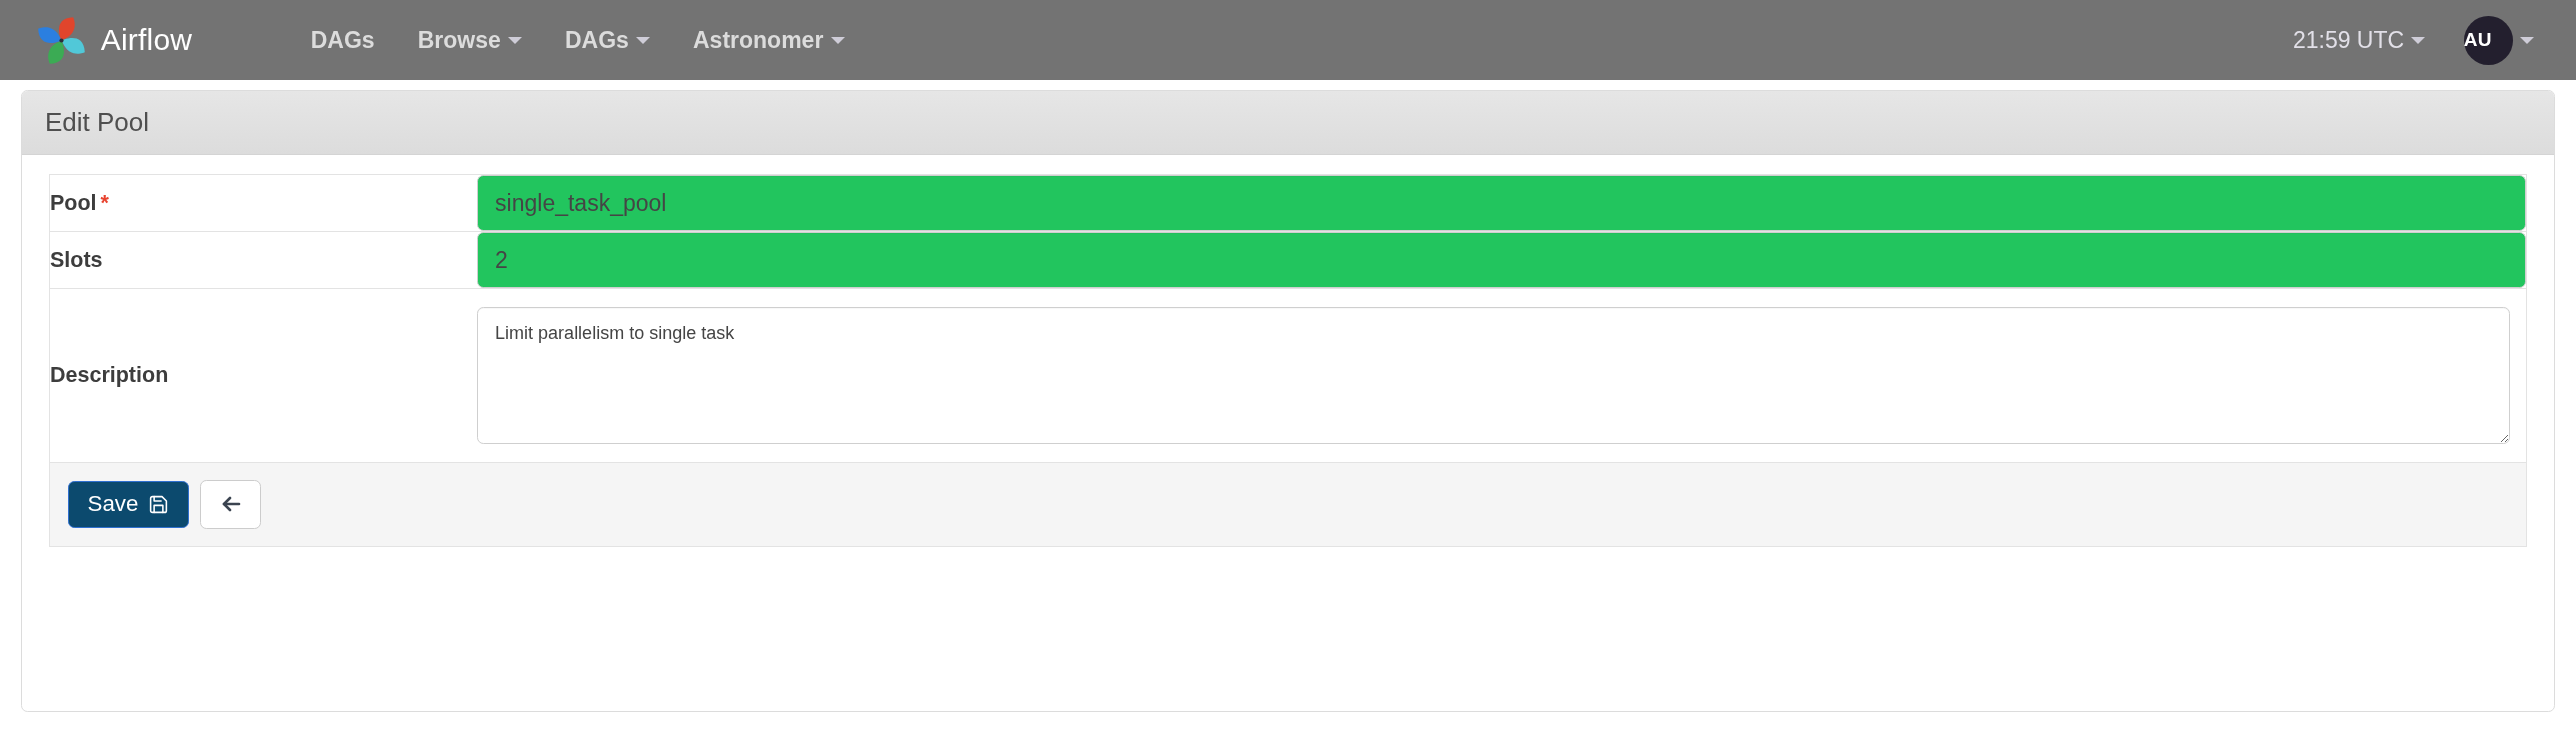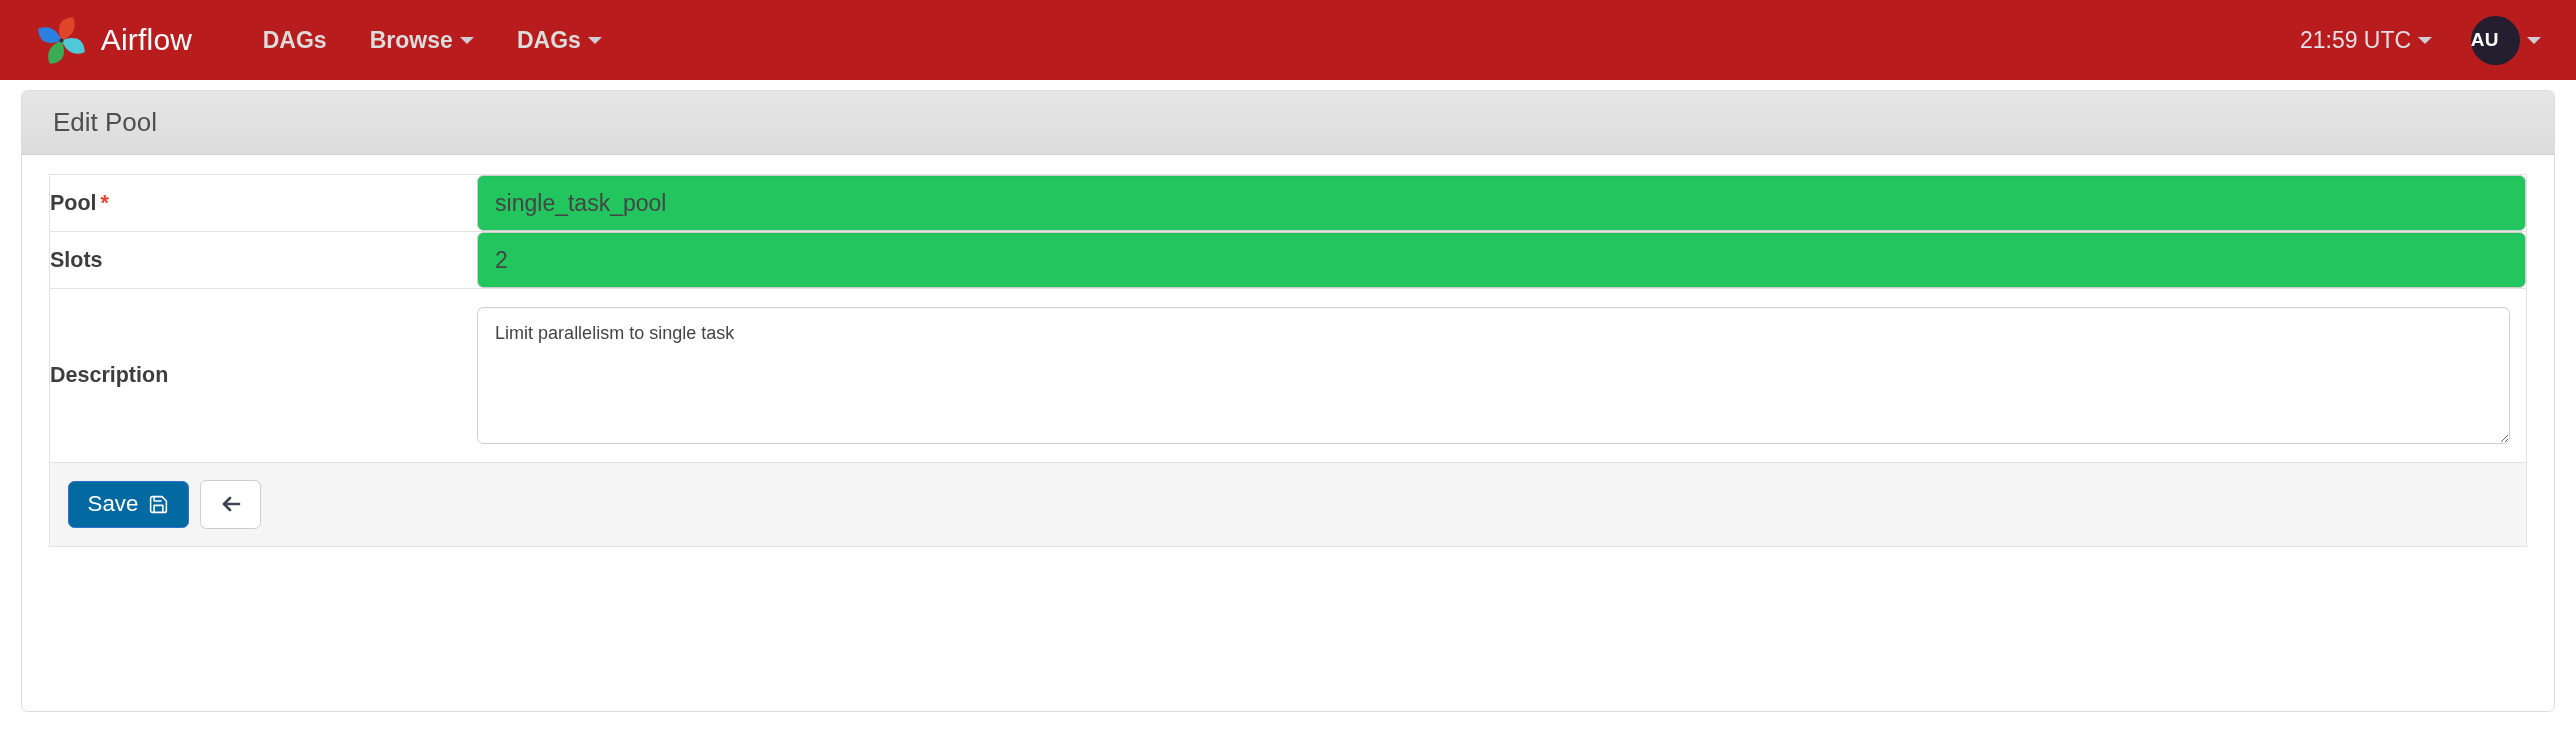--- a/index.html
+++ b/index.html
@@ -7,25 +7,26 @@
     margin: 0; padding: 0;
     width: 2576px; height: 737px;
     background: #ffffff;
     font-family: "Liberation Sans", sans-serif;
     overflow: hidden;
   }
 
   
   .navbar {
     height: 80px;
-    background: #b91c1c;
-    display: flex;
-    align-items: center;
-    padding: 0 24px 0 35px;
+    background: #737373;
+    display: flex;
+    align-items: center;
+    padding: 0 31px 0 35px;
     position: relative;
+    gap: 48px;
   }
   .brand {
     display: flex;
     align-items: center;
     gap: 12.8px;
     margin-right: 49px;
     text-decoration: none;
   }
   .logo-wrap { width: 53px; height: 53px; display: block; }
   .brand-text {
@@ -97,21 +98,21 @@
     border: 0.8px solid #dcdcdc;
     border-radius: 6.4px;
     background: #ffffff;
     margin-top: 9.6px;
     overflow: hidden;
     height: 622px;
   }
   .panel-heading {
     background: linear-gradient(to bottom, #e6e6e6 0%, #dcdcdc 100%);
     border-bottom: 0.8px solid #d4d4d4;
-    padding: 17px 31px;
+    padding: 17px 23px;
   }
   .panel-title {
     font-size: 26px;
     color: #4f4f4f;
     margin: 0;
     font-weight: normal;
     line-height: 1.15;
   }
   .panel-body {
     padding: 19px 27px 0 27px;
@@ -187,21 +188,21 @@
     font-size: 22.3px;
     font-family: "Liberation Sans", sans-serif;
     cursor: pointer;
     display: inline-flex;
     align-items: center;
     justify-content: center;
     gap: 9.6px;
     line-height: 1;
   }
   .btn-primary {
-    background: #0369a1;
+    background: #0c4a6e;
     border: 0.8px solid #2f70d0;
     color: #ffffff;
     padding: 11px 19px;
     font-weight: normal;
   }
   .btn-default {
     background: #ffffff;
     border: 0.8px solid #cccccc;
     color: #333333;
     padding: 11.2px 17.6px;
@@ -231,20 +232,24 @@
       <span>DAGs</span>
     </div>
     <div class="nav-item">
       <span>Browse</span>
       <span class="caret"></span>
     </div>
     <div class="nav-item">
       <span>DAGs</span>
       <span class="caret"></span>
     </div>
+    <div class="nav-item">
+      <span>Astronomer</span>
+      <span class="caret"></span>
+    </div>
   </div>
 
   <div class="nav-right">
     <div class="clock">
       <span>21:59 UTC</span>
       <span class="caret"></span>
     </div>
     <div class="avatar-group">
       <span class="avatar">
         <span>AU</span>

